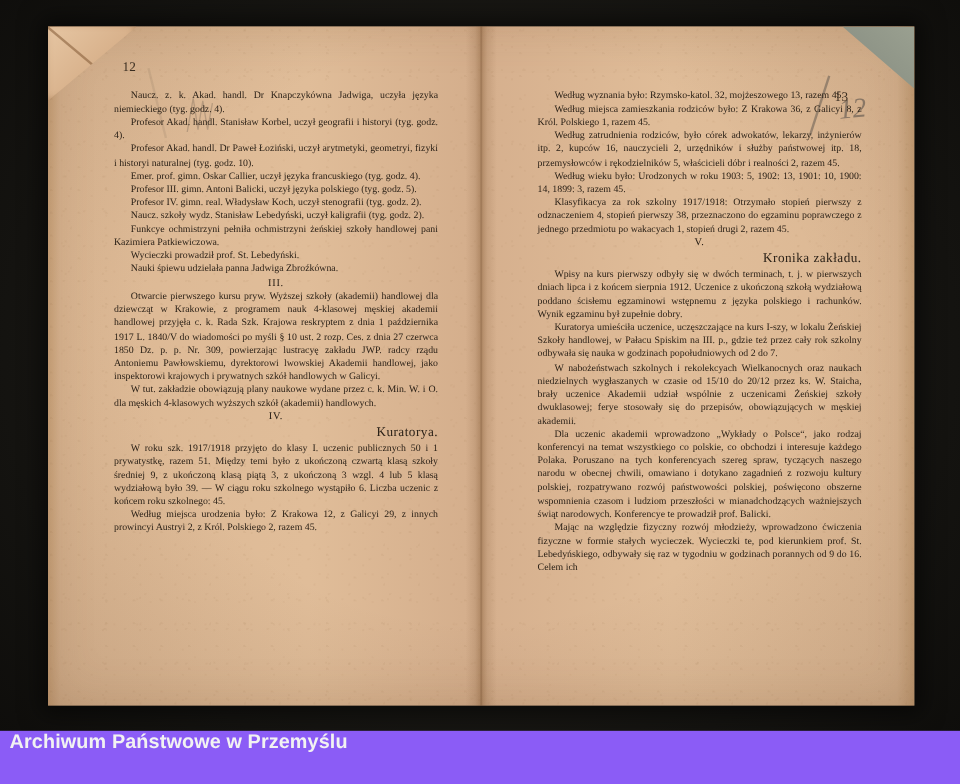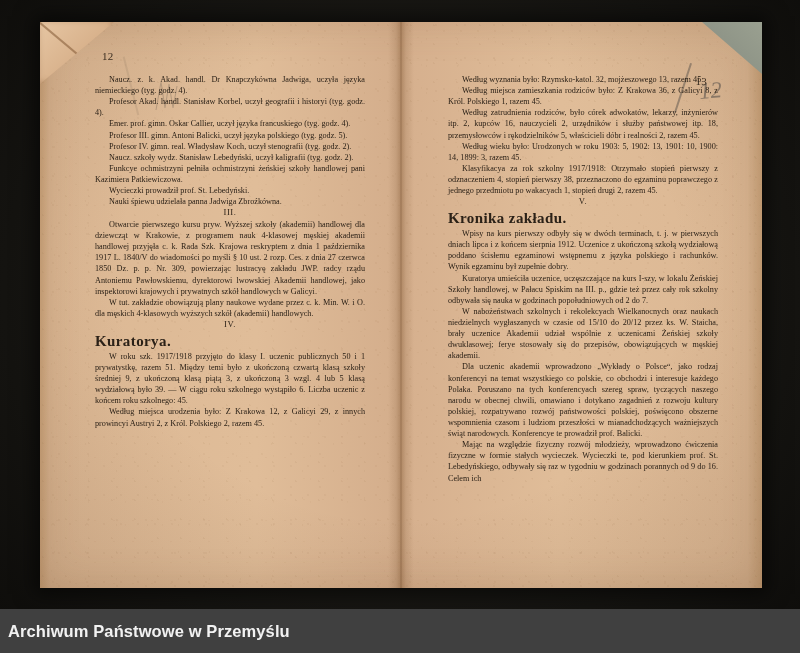--- a/index.html
+++ b/index.html
@@ -125,29 +125,29 @@
   .col.l{ left:55px; }
   .col.r{ left:47px; }
 
   .col p{ text-indent:14px; margin:0; }
 
   .secnum{
     text-align:center; text-indent:0 !important;
     margin:13px 0 5px 0; font-size:8.6px; letter-spacing:.6px;
   }
   .sechead{
-    text-align:left; text-indent:0 !important;
-    margin:0 0 7px 0; font-size:15px; font-weight:bold; letter-spacing:.4px;
+    text-align:right; text-indent:0 !important;
+    margin:0 0 7px 0; font-size:11px; font-weight:normal; letter-spacing:.4px;
   }
 
   
   .banner{
     position:absolute; left:0; bottom:0; width:800px; height:44px;
-    background:#404040;
-    display:flex; align-items:center;
+    background:#8b5cf6;
+    display:flex; 
   }
   .banner span{
     color:#f2f2f2; font-family:"Liberation Sans", sans-serif;
     font-size:16.5px; font-weight:bold; letter-spacing:.1px;
     margin-left:8px;
   }
 </style>
 </head>
 <body>
 
@@ -175,20 +175,21 @@
     <div class="diag-line" style="left:90px; top:34px; width:1.5px; height:60px; transform:rotate(-14deg); opacity:.45;"></div>
     <div class="pencil-slash"></div>
     <div class="pencil pencil-12">12</div>
 
     <div class="page left">
       <div class="folio l">12</div>
       <div class="col l">
 
         <p>Naucz. z. k. Akad. handl. Dr Knapczykówna Jadwiga, uczyła języka niemieckiego (tyg. godz. 4).</p>
         <p>Profesor Akad. handl. Stanisław Korbel, uczył geografii i historyi (tyg. godz. 4).</p>
+        <p>Profesor Akad. handl. Dr Paweł Łoziński, uczył arytmetyki, geometryi, fizyki i historyi naturalnej (tyg. godz. 10).</p>
         <p>Emer. prof. gimn. Oskar Callier, uczył języka francuskiego (tyg. godz. 4).</p>
         <p>Profesor III. gimn. Antoni Balicki, uczył języka polskiego (tyg. godz. 5).</p>
         <p>Profesor IV. gimn. real. Władysław Koch, uczył stenografii (tyg. godz. 2).</p>
         <p>Naucz. szkoły wydz. Stanisław Lebedyński, uczył kaligrafii (tyg. godz. 2).</p>
         <p>Funkcye ochmistrzyni pełniła ochmistrzyni żeńskiej szkoły handlowej pani Kazimiera Patkiewiczowa.</p>
         <p>Wycieczki prowadził prof. St. Lebedyński.</p>
         <p>Nauki śpiewu udzielała panna Jadwiga Zbroźkówna.</p>
 
         <p class="secnum">III.</p>
         <p>Otwarcie pierwszego kursu pryw. Wyższej szkoły (akademii) handlowej dla dziewcząt w Krakowie, z programem nauk 4-klasowej męskiej akademii handlowej przyjęła c. k. Rada Szk. Krajowa reskryptem z dnia 1 października 1917 L. 1840/V do wiadomości po myśli § 10 ust. 2 rozp. Ces. z dnia 27 czerwca 1850 Dz. p. p. Nr. 309, powierzając lustracyę zakładu JWP. radcy rządu Antoniemu Pawłowskiemu, dyrektorowi lwowskiej Akademii handlowej, jako inspektorowi krajowych i prywatnych szkół handlowych w Galicyi.</p>

